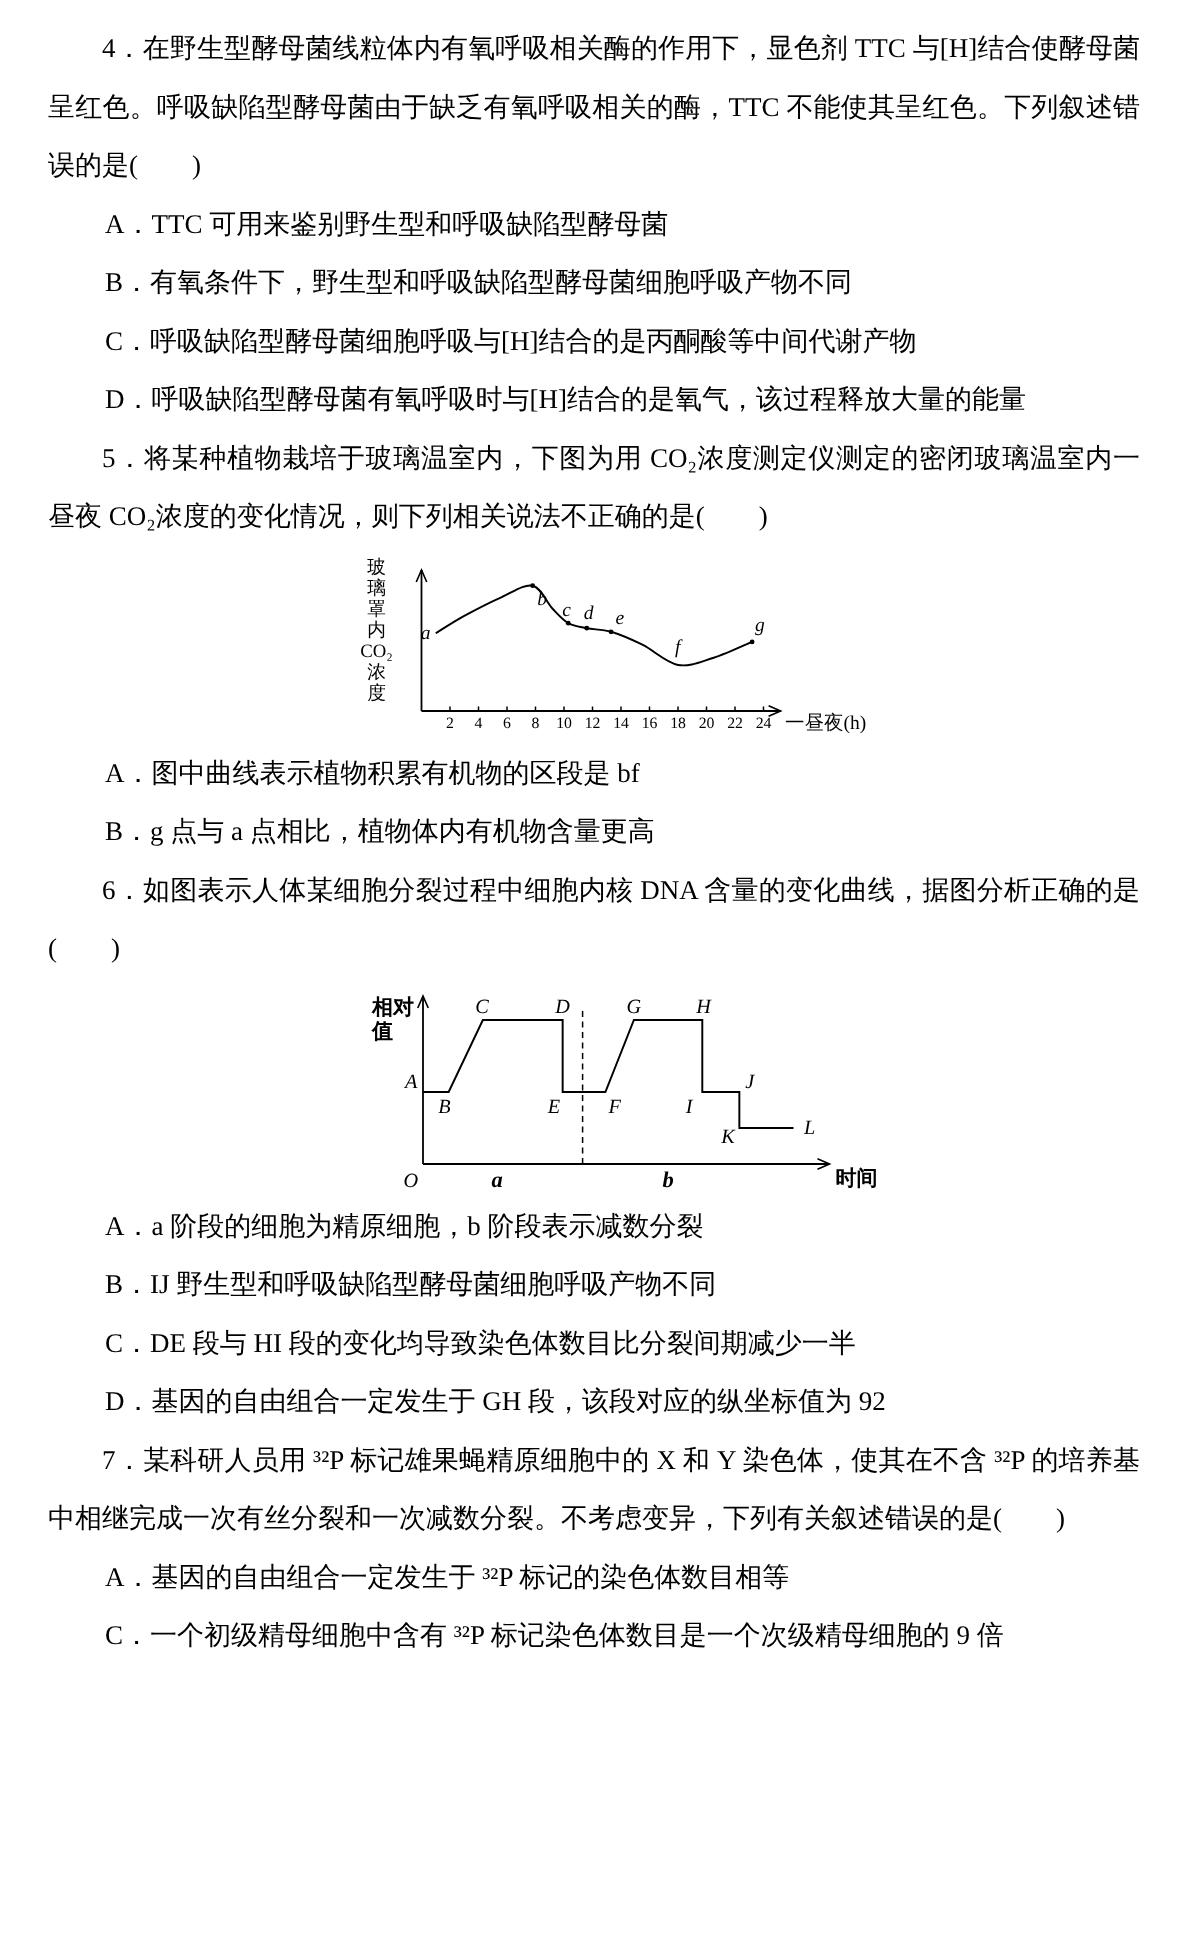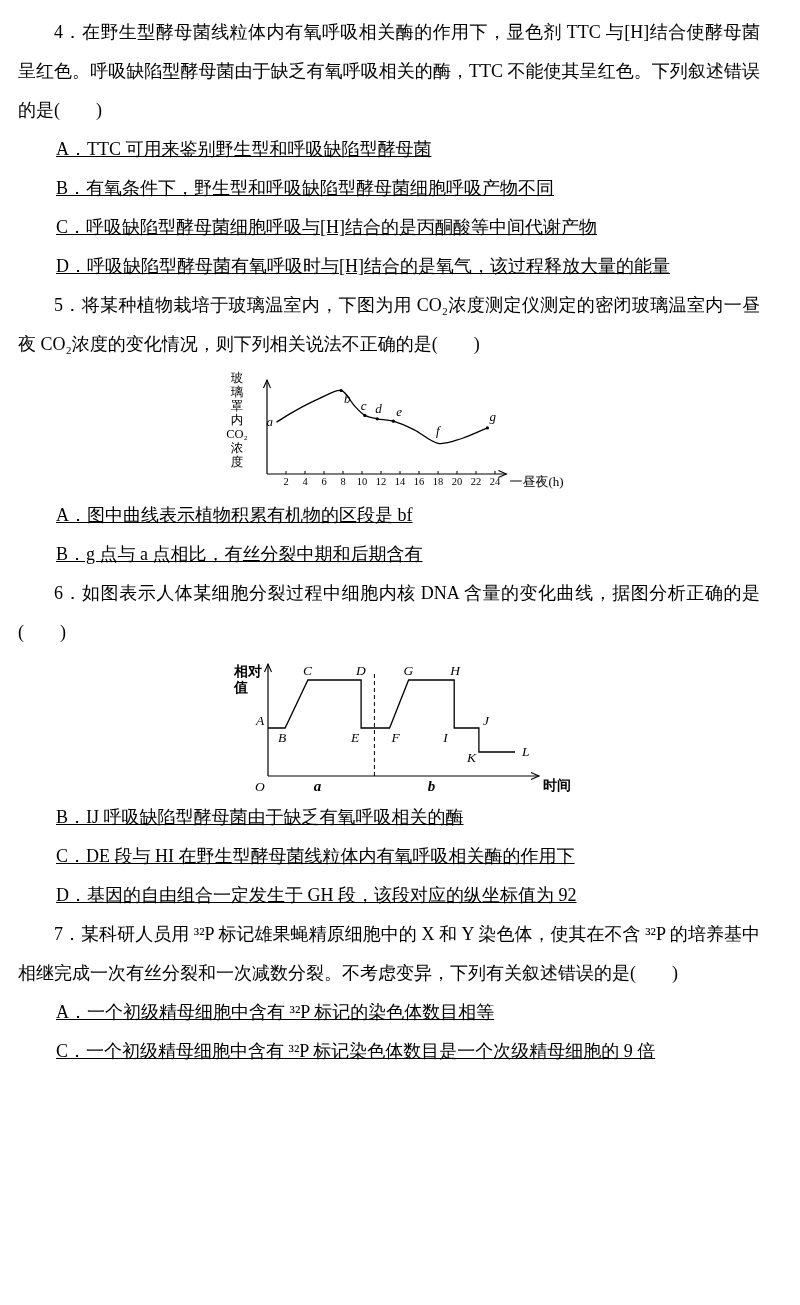--- a/index.html
+++ b/index.html
@@ -4,24 +4,24 @@
 <style>
   * { margin: 0; padding: 0; box-sizing: border-box; }
   html, body { background: #ffffff; }
   body {
     width: 800px;
     min-height: 1305px;
     color: #000;
     font-family: "Liberation Serif", "DejaVu Serif", serif;
     font-size: 18px;
   }
-  .page { padding: 13px 40px 8px 18px; }
+  .page { padding: 13px 40px 8px 32px; }
   p { line-height: 39px; }
   .stem { text-indent: 2em; text-align: justify; }
-  .option { padding-left: 38px; text-decoration: underline; }
+  .option { padding-left: 38px; }
   .fig { display: flex; align-items: flex-start; margin: 2px 0; }
   .fig1 { margin-left: 205px; }
   .fig2 { margin-left: 206px; }
   .ylab {
     display: flex; flex-direction: column; align-items: center;
     font-size: 12.5px; line-height: 1.12; padding-top: 5px; width: 28px;
     flex: none;
   }
   svg { display: block; }
   svg text { font-family: "Liberation Serif", "DejaVu Serif", serif; fill: #000; }
@@ -96,21 +96,21 @@
           <circle cx="126.2" cy="52.800000000000004" r="1.6" fill="#000"></circle>
           <text x="124.2" y="46.800000000000004" class="pt">d</text>
           <circle cx="142.35000000000002" cy="55.2" r="1.6" fill="#000"></circle>
           <text x="145.35000000000002" y="50.2" class="pt">e</text>
           <text x="185" y="69.28" class="pt">f</text>
           <circle cx="236.4" cy="61.92" r="1.6" fill="#000"></circle>
           <text x="238.4" y="54.92" class="pt">g</text>
         </svg>
     </figure>
     <p class="option">A．图中曲线表示植物积累有机物的区段是 bf</p>
-    <p class="option">B．g 点与 a 点相比，有丝分裂中期和后期含有</p>
+    <p class="option">B．g 点与 a 点相比，植物体内有机物含量更高</p>
   </section>
 
   <section>
     <p class="stem">6．如图表示人体某细胞分裂过程中细胞内核 DNA 含量的变化曲线，据图分析正确的是(　　)</p>
     <figure class="fig fig2">
       <svg width="355" height="142" viewBox="0 0 355 142">
           <line x1="44" y1="122" x2="44" y2="10" stroke="#000" stroke-width="1.2"></line>
           <path d="M40.5,18 L44,10 L47.5,18" fill="none" stroke="#000" stroke-width="1.1"></path>
           <line x1="44" y1="122" x2="315" y2="122" stroke="#000" stroke-width="1.2"></line>
           <path d="M307,118.5 L315,122 L307,125.5" fill="none" stroke="#000" stroke-width="1.1"></path>
@@ -129,24 +129,25 @@
           <text x="179.6" y="21" class="pt2">G</text>
           <text x="226.20000000000002" y="21" class="pt2">H</text>
           <text x="219.20000000000002" y="88" class="pt2">I</text>
           <text x="258.9" y="71" class="pt2">J</text>
           <text x="242.9" y="108" class="pt2">K</text>
           <text x="298" y="102" class="pt2">L</text>
           <text x="93.4" y="137" text-anchor="middle" class="stage">a</text>
           <text x="207.4" y="137" text-anchor="middle" class="stage">b</text>
         </svg>
     </figure>
-    <p class="option">B．IJ 呼吸缺陷型酵母菌由于缺乏有氧呼吸相关的酶</p>
-    <p class="option">C．DE 段与 HI 在野生型酵母菌线粒体内有氧呼吸相关酶的作用下</p>
+    <p class="option">A．a 阶段的细胞为精原细胞，b 阶段表示减数分裂</p>
+    <p class="option">B．IJ 野生型和呼吸缺陷型酵母菌细胞呼吸产物不同</p>
+    <p class="option">C．DE 段与 HI 段的变化均导致染色体数目比分裂间期减少一半</p>
     <p class="option">D．基因的自由组合一定发生于 GH 段，该段对应的纵坐标值为 92</p>
   </section>
 
   <section>
     <p class="stem">7．某科研人员用 ³²P 标记雄果蝇精原细胞中的 X 和 Y 染色体，使其在不含 ³²P 的培养基中相继完成一次有丝分裂和一次减数分裂。不考虑变异，下列有关叙述错误的是(　　)</p>
-    <p class="option">A．一个初级精母细胞中含有 ³²P 标记的染色体数目相等</p>
+    <p class="option">A．基因的自由组合一定发生于 ³²P 标记的染色体数目相等</p>
     <p class="option">C．一个初级精母细胞中含有 ³²P 标记染色体数目是一个次级精母细胞的 9 倍</p>
   </section>
 
 </div>
 
 </body></html>

